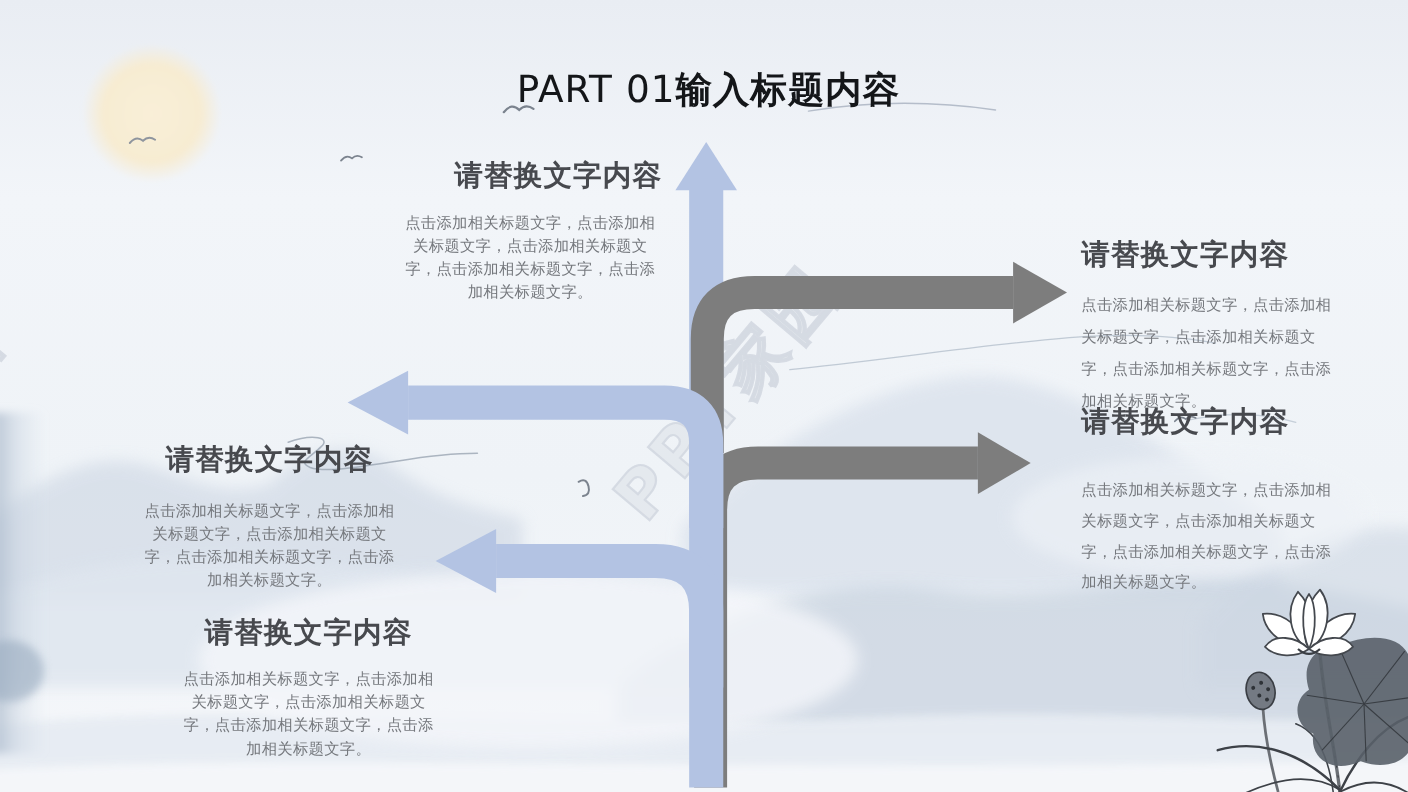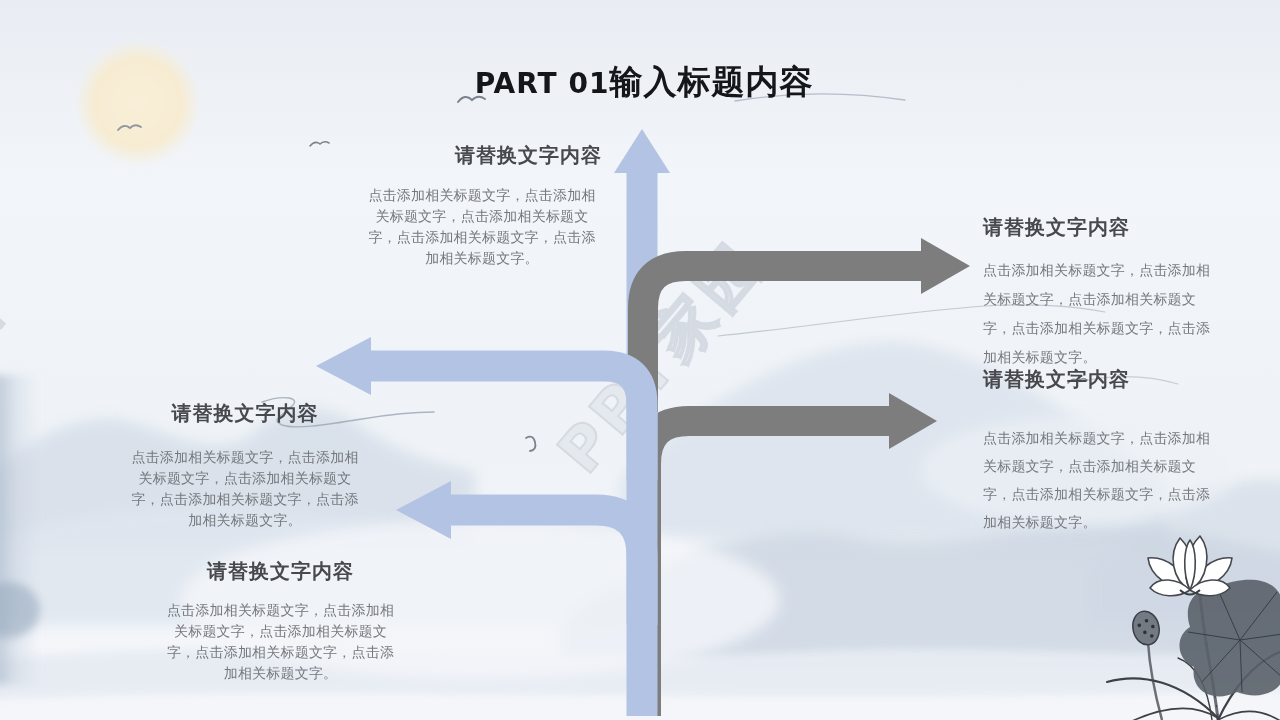--- a/index.html
+++ b/index.html
@@ -4,25 +4,25 @@
 <style>
   html,body{margin:0;padding:0;background:#cfd4db;}
   .slide{
     position:relative;width:1280px;height:720px;overflow:hidden;
     background:linear-gradient(180deg,#e9edf3 0%,#f2f5f9 25%,#eff3f7 60%,#f5f7fa 100%);
     font-family:"DejaVu Sans","Liberation Sans",sans-serif;
   }
   .layer{position:absolute;left:0;top:0;width:1280px;height:720px;}
   
   .title{position:absolute;left:8px;right:0;top:60px;text-align:center;color:#141619;line-height:44px;white-space:nowrap;}
-  .t-en{font-size:28px;font-weight:700;letter-spacing:1px;}
+  .t-en{font-size:34px;font-weight:400;letter-spacing:1px;}
   .t-cn{font-size:33px;font-weight:700;letter-spacing:1px;}
   
   .blk{position:absolute;}
-  .blk .h{font-size:20px;font-weight:700;color:#47494e;letter-spacing:1px;}
+  .blk .h{font-size:26px;font-weight:700;color:#47494e;letter-spacing:1px;}
   .blk .p{font-size:14px;color:#75787d;width:240px;letter-spacing:0.2px;}
   .b-top-left{left:352px;top:142px;width:250px;}
   .b-top-left .h{text-align:right;}
   .b-top-left .p{margin:16px 0 0 auto;text-align:center;line-height:21px;}
   .b-right-top{left:983px;top:214px;width:240px;}
   .b-right-top .p{margin-top:15px;line-height:29px;text-align:left;}
   .b-right-bottom{left:983px;top:366px;width:240px;}
   .b-right-bottom .p{margin-top:31px;line-height:28px;text-align:left;}
   .b-left-middle{left:95px;top:400px;width:300px;}
   .b-left-middle .h{text-align:center;}

